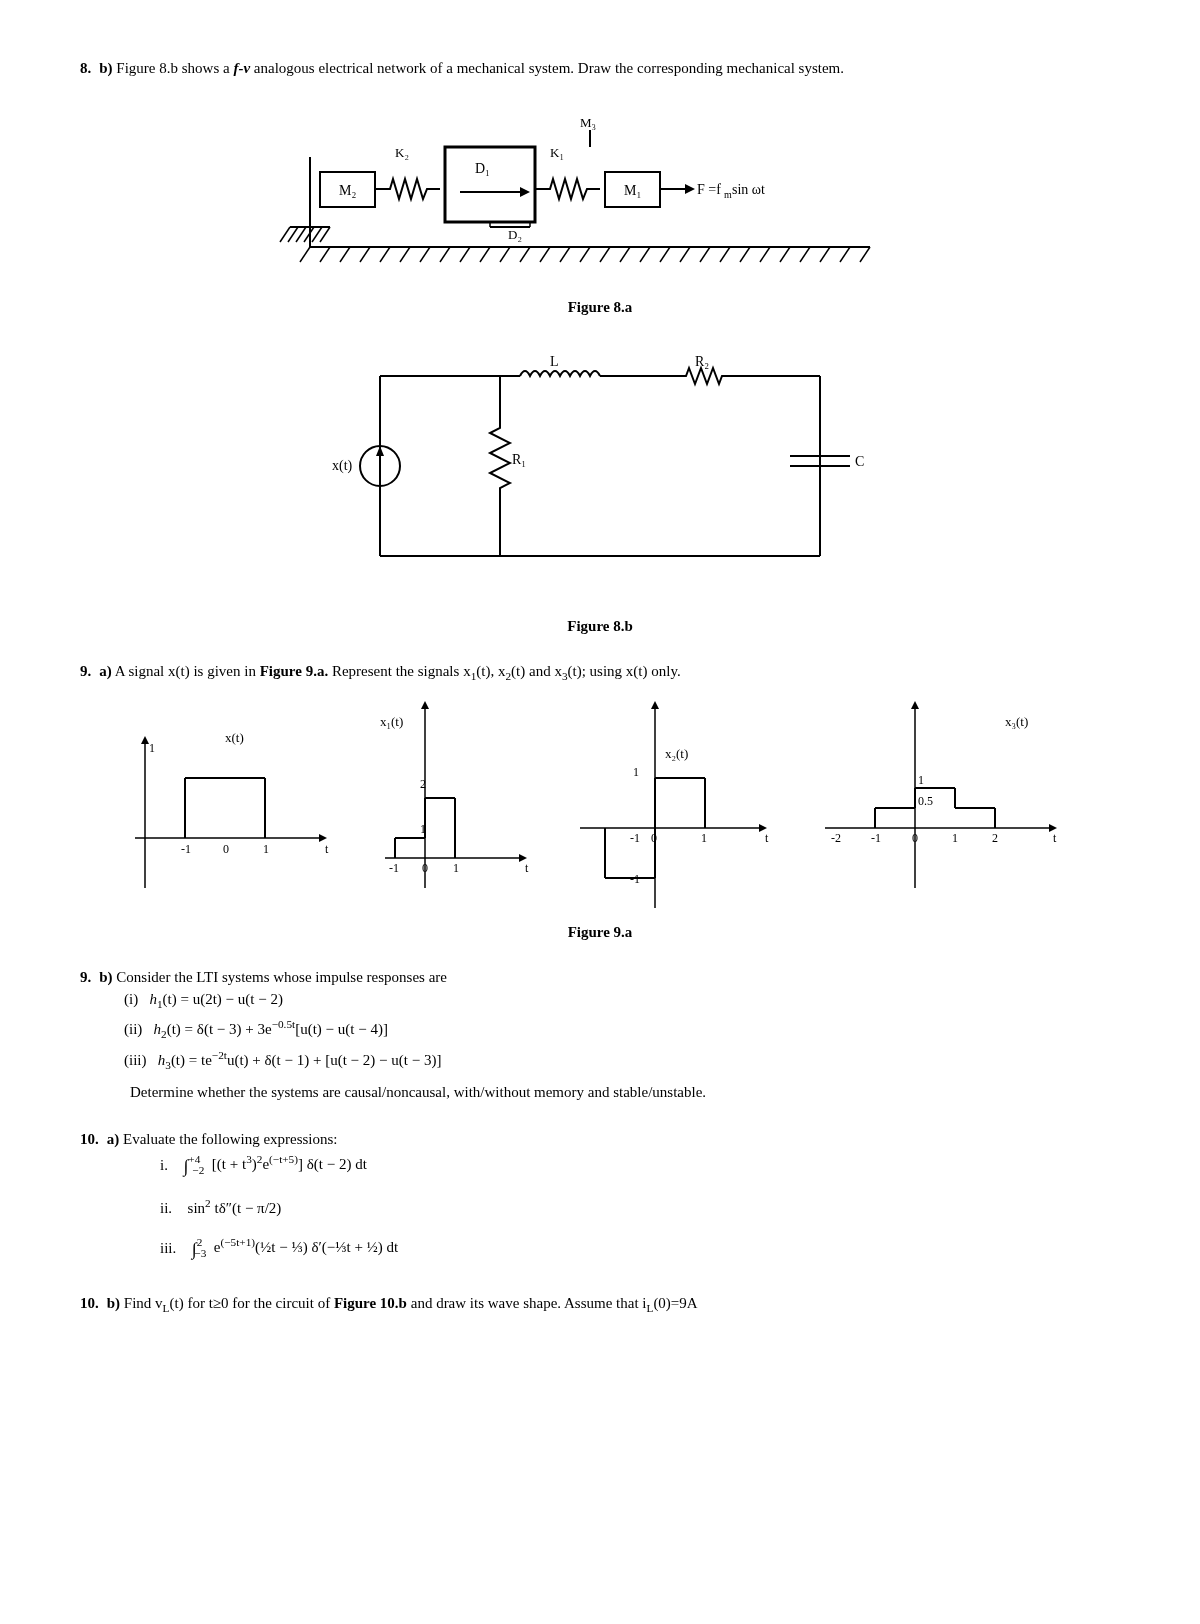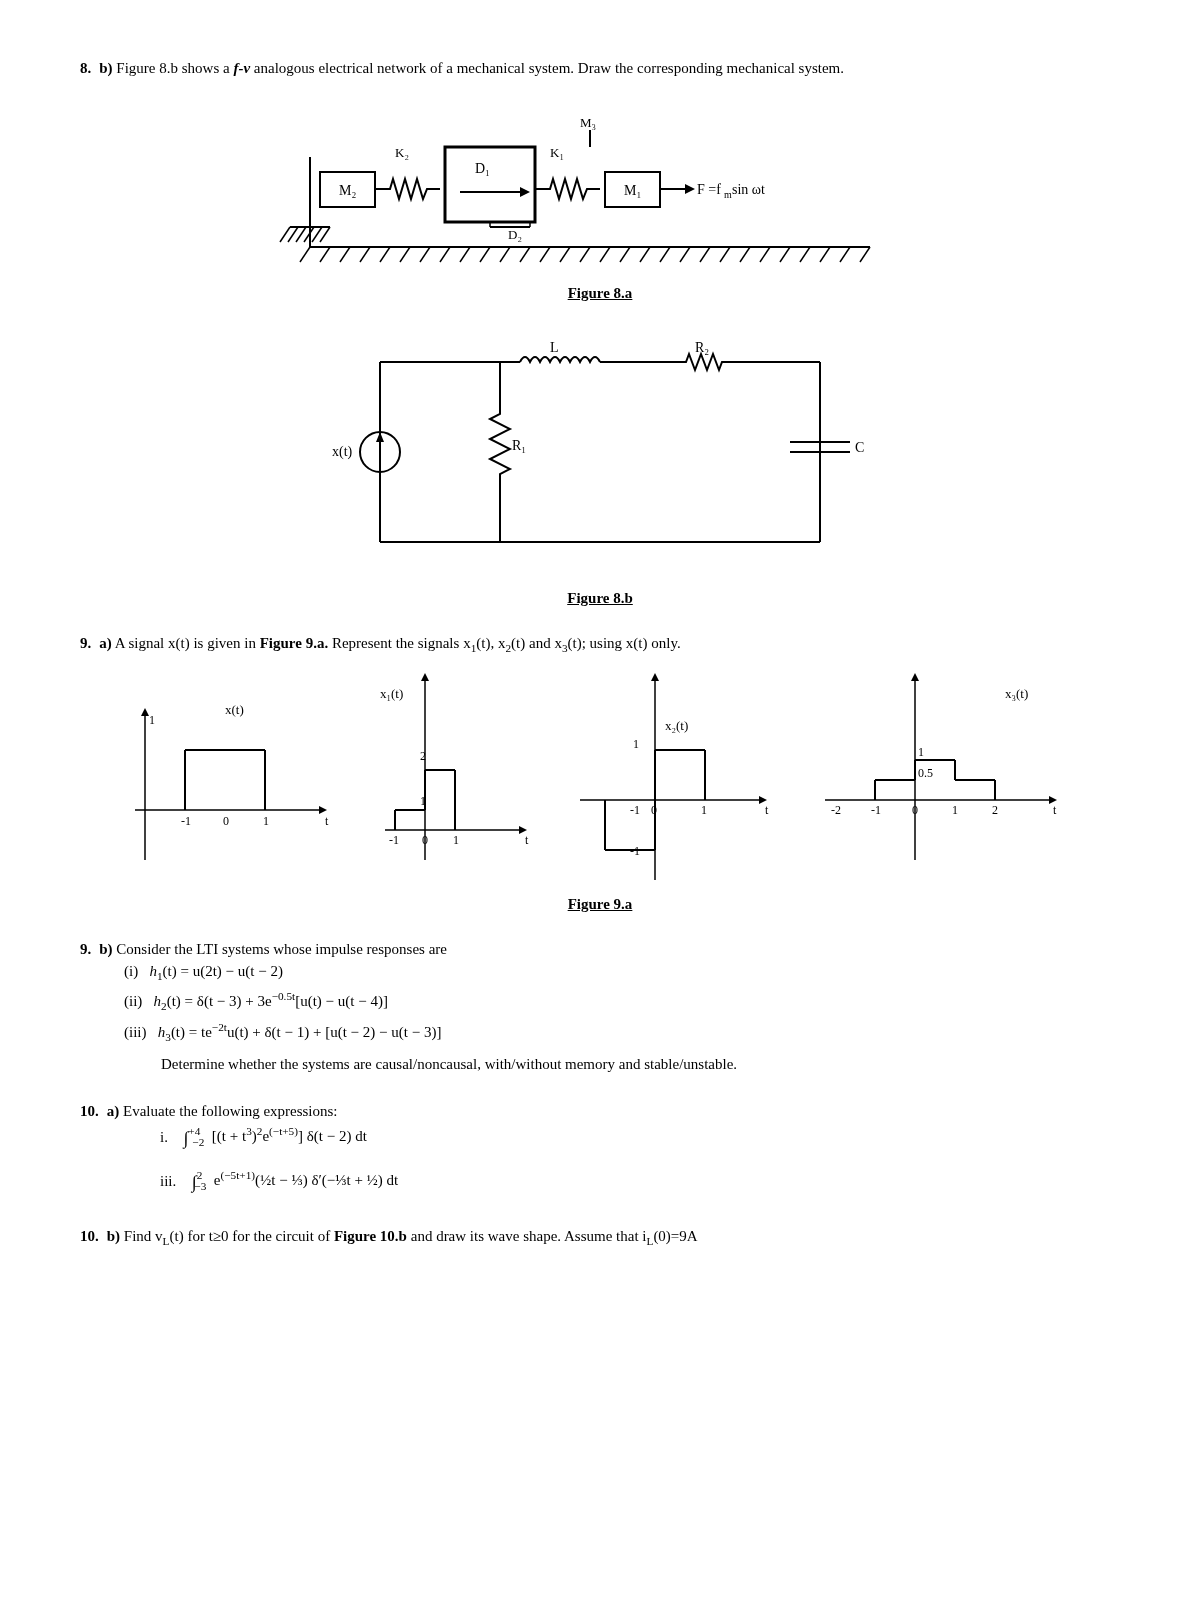--- a/index.html
+++ b/index.html
@@ -30,33 +30,32 @@
       white-space: nowrap;
     }
     .figure-container {
       display: flex;
       flex-direction: column;
       align-items: center;
       margin: 20px 0;
     }
     .figure-label {
       font-weight: bold;
-      text-decoration: underline;
-      margin-top: 8px;
+      margin-top: 22px;
       font-size: 15px;
     }
     svg text {
       font-family: 'Times New Roman', Times, serif;
     }
     .sub-questions {
       margin-left: 44px;
       line-height: 1.8;
     }
     .determine-text {
-      margin-left: 81px;
+      margin-left: 50px;
       margin-top: 6px;
       line-height: 1.5;
     }
     .graphs-row {
       display: flex;
       justify-content: center;
       gap: 40px;
       margin: 16px 0;
       align-items: flex-end;
     }
@@ -379,20 +378,27 @@
 
       <div class="integral-line">
         <span>i.</span>
         &nbsp;&nbsp;
         <span>
           <span style="font-size:1.2em; vertical-align:middle;">∫</span><sup style="font-size:0.75em;">+4</sup><sub style="font-size:0.75em; margin-left:-8px; vertical-align:sub;">−2</sub>
           &nbsp;[(t + t<sup>3</sup>)<sup>2</sup>e<sup>(−t+5)</sup>] δ(t − 2) dt
         </span>
       </div>
 
+      <div class="integral-line">
+        <span>ii.</span>
+        &nbsp;&nbsp;
+        <span>
+          sin<sup>2</sup> tδ″(t − π/2)
+        </span>
+      </div>
 
       <div class="integral-line">
         <span>iii.</span>
         &nbsp;&nbsp;
         <span>
           <span style="font-size:1.2em; vertical-align:middle;">∫</span><sup style="font-size:0.75em;">2</sup><sub style="font-size:0.75em; margin-left:-8px; vertical-align:sub;">−3</sub>
           &nbsp;e<sup>(−5t+1)</sup>(½t − ⅓) δ′(−⅓t + ½) dt
         </span>
       </div>
     </div>

